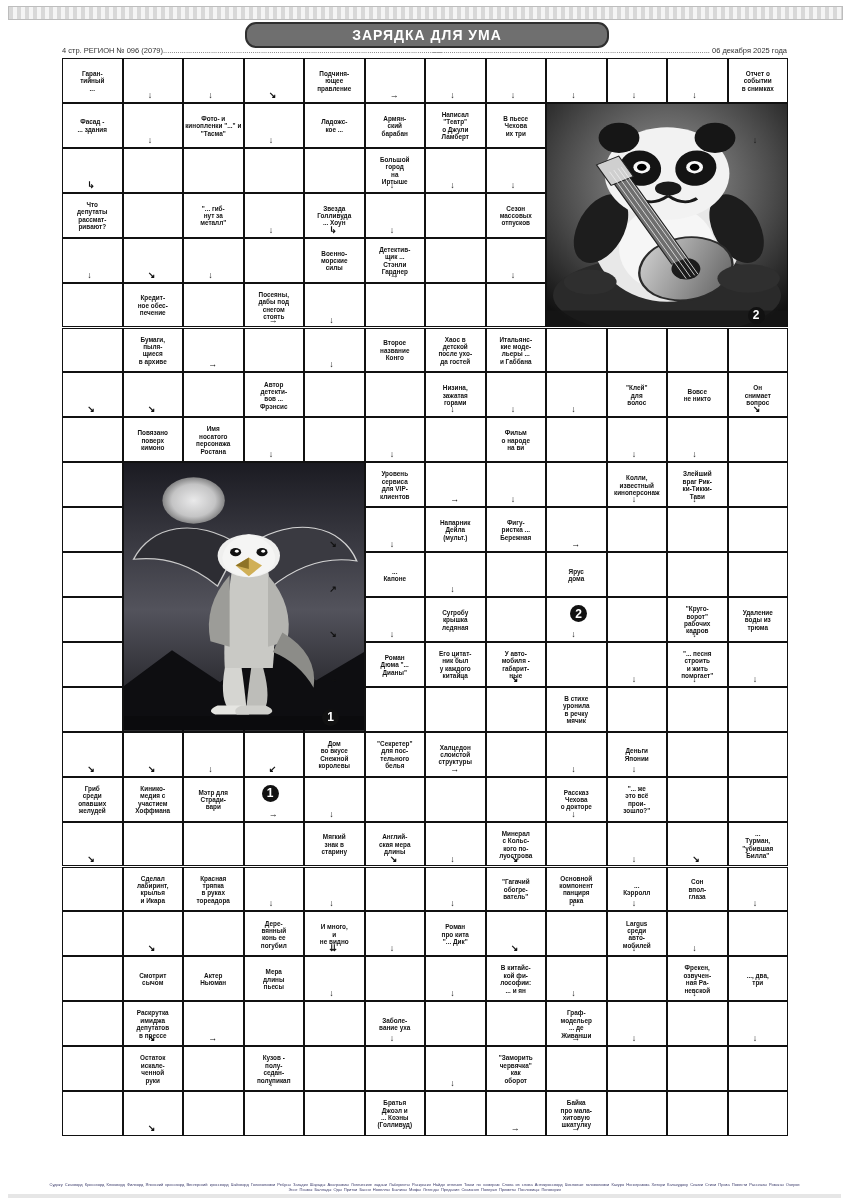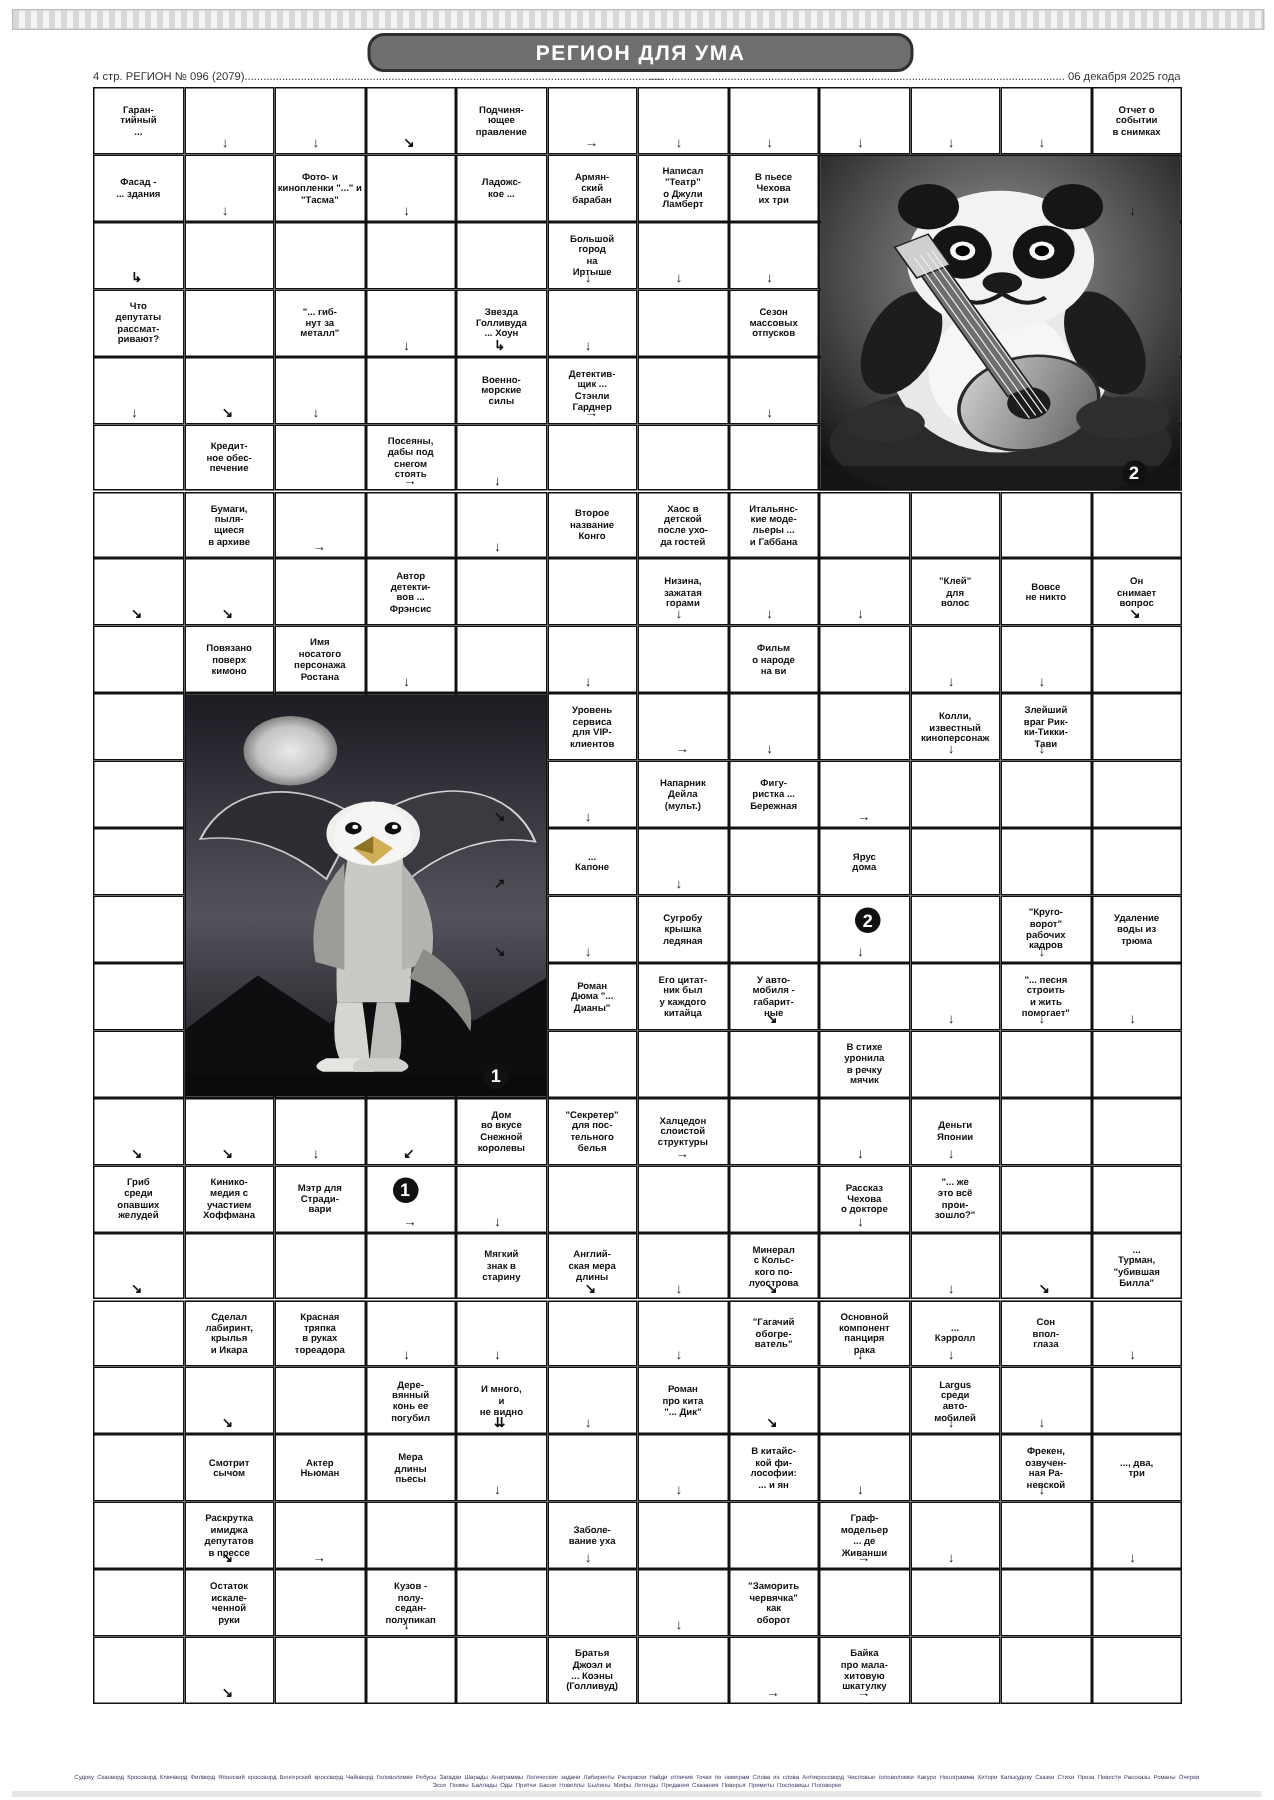--- a/index.html
+++ b/index.html
@@ -29,21 +29,21 @@
   .bottomstrip{position:absolute;left:8px;bottom:2px;width:833px;height:4px;background:#e6e6e6;}
 </style>
 </head>
 <body>
 
 <div class="page">
 
   <div class="topstrip"></div>
 
   <div class="banner">
-    <span>РЕГИОН ДЛЯ УМА</span>
+    <span>ЗАРЯДКА ДЛЯ УМА</span>
   </div>
 
   <div class="dotline dl-left">4 стр.  РЕГИОН № 096 (2079)......................................................................................................................................</div>
   <div class="dotline dl-right">..................................................................................................................................... 06 декабря 2025 года</div>
 
   <div class="grid" id="grid">
       <div class="cell" style="left: 0px; top: 0px; width: 60.5px; height: 44.9167px;"></div>
       <div class="cell" style="left: 60.5px; top: 0px; width: 60.5px; height: 44.9167px;"></div>
       <div class="cell" style="left: 121px; top: 0px; width: 60.5px; height: 44.9167px;"></div>
       <div class="cell" style="left: 181.5px; top: 0px; width: 60.5px; height: 44.9167px;"></div>

